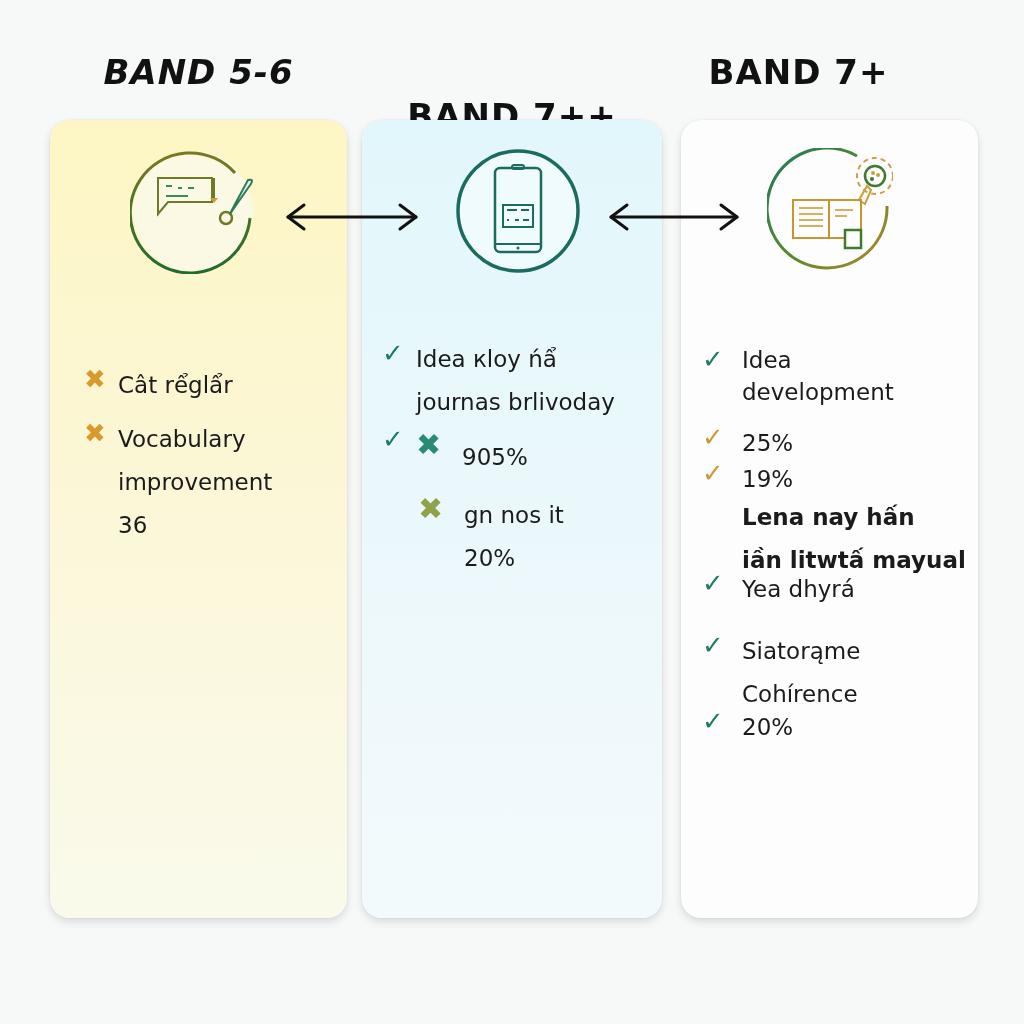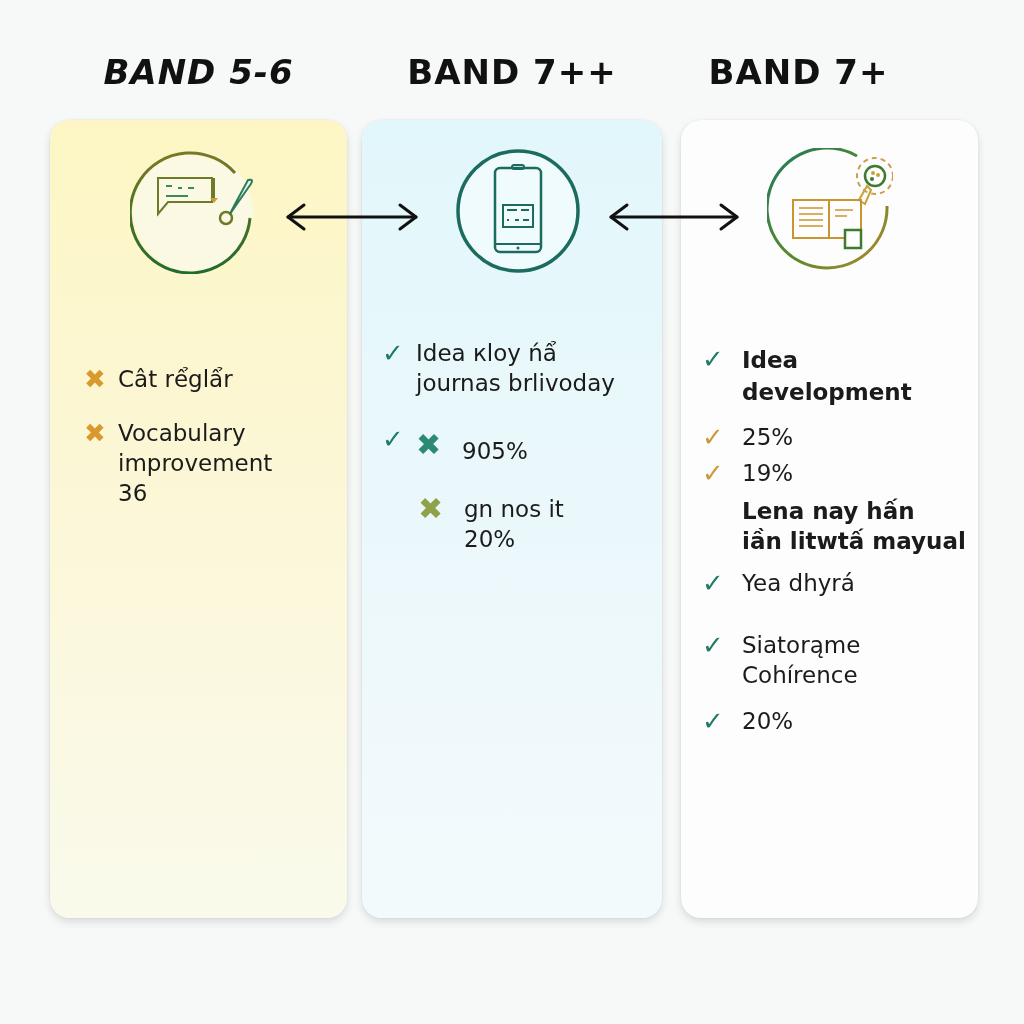--- a/index.html
+++ b/index.html
@@ -22,33 +22,33 @@
   }
   #card1 { left: 50px; width: 297px; background: linear-gradient(180deg,#fdf6c4 0%,#fbf7d6 45%,#fafaec 100%); }
   #card2 { left: 362px; width: 300px; background: linear-gradient(180deg,#e2f7fb 0%,#ebf8fb 50%,#f3fafc 100%); }
   #card3 { left: 681px; width: 297px; background: #fdfdfd; }
 
   .icon-circle { position: absolute; top: 148px; width: 126px; height: 126px; }
   .arrow { position: absolute; top: 200px; height: 34px; }
 
   .item { position: absolute; display: flex; align-items: flex-start; }
   .mark { width: 34px; font-size: 26px; line-height: 30px; font-weight: bold; flex: none; }
-  .txt { font-size: 23px; line-height: 30px; color: #1b1b1b; white-space: pre-line; }
-  .bold { font-weight: bold; }
+  .txt { font-size: 23px; line-height: 43px; color: #1b1b1b; white-space: pre-line; }
+  .bold { font-weight: normal; }
   .x-orange { color: #d9992e; }
   .check-teal { color: #1f7a66; }
   .check-gold { color: #c99a35; }
   .x-teal { color: #2b8a72; font-size: 30px; }
   .x-olive { color: #8fa24a; font-size: 30px; }
 </style>
 </head>
 <body>
 
 <div class="heading" style="left:50px;width:297px;font-style:italic;">BAND 5-6</div>
-<div class="heading" style="left:362px;width:300px;">BAND 7++</div>
+<div class="heading" style="left:362px;width:300px;margin-top:44px;">BAND 7++</div>
 <div class="heading" style="left:650px;width:297px;">BAND 7+</div>
 
 <div class="card" id="card1"></div>
 <div class="card" id="card2"></div>
 <div class="card" id="card3"></div>
 
 <svg class="icon-circle" style="left:130px;" viewBox="0 0 126 126">
   <defs>
     <linearGradient id="g1" x1="0" y1="0" x2="0" y2="1">
       <stop offset="0" stop-color="#7a7a1e"></stop>

